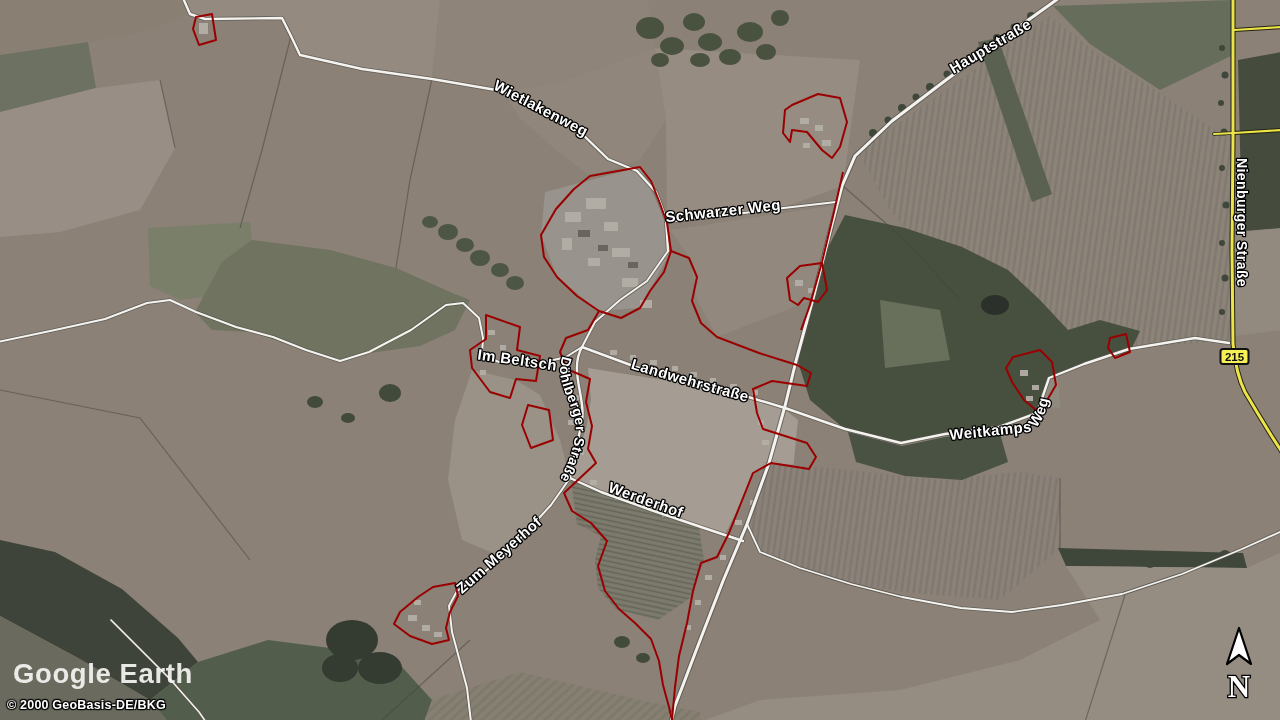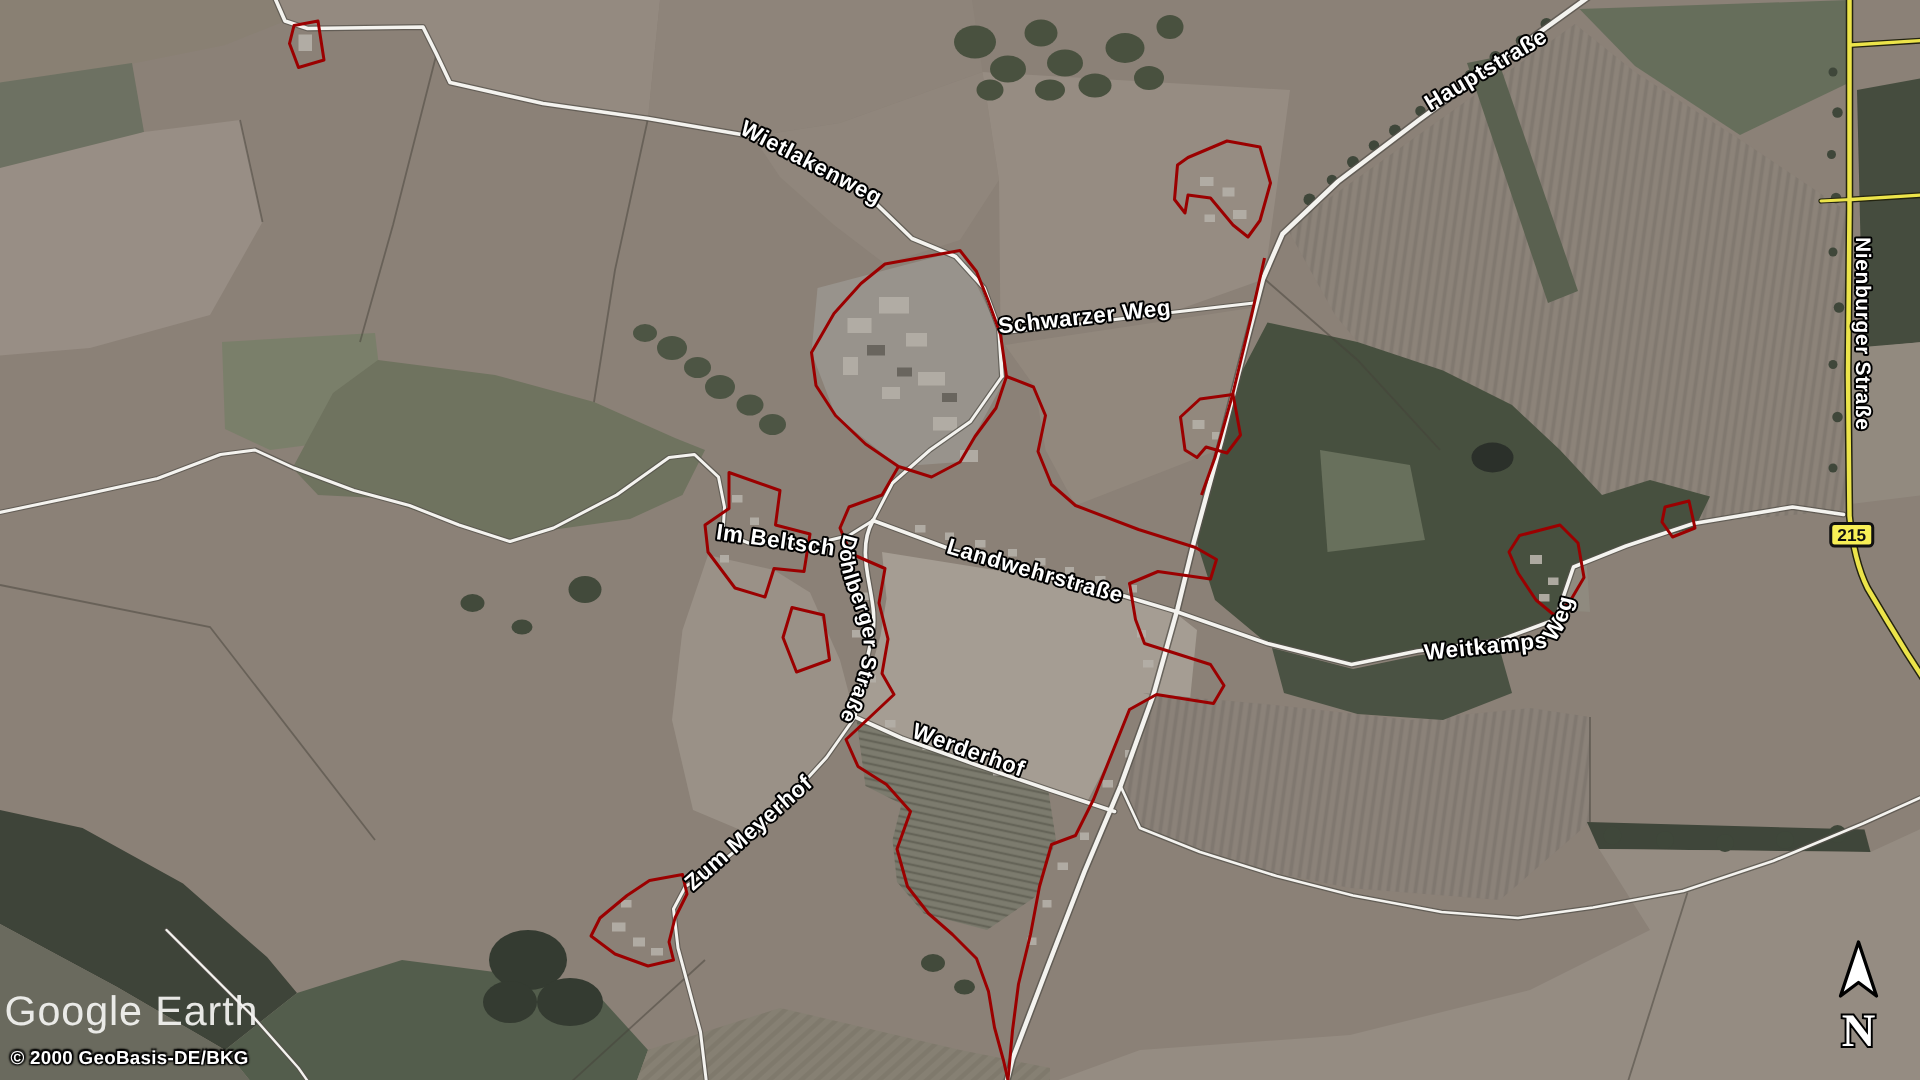--- a/index.html
+++ b/index.html
@@ -2,21 +2,21 @@
 <html><head>
 <meta charset="utf-8">
 <style>
   html,body{margin:0;padding:0;background:#222;}
   .stage{position:relative;width:1280px;height:720px;overflow:hidden;background:#8b8177;font-family:"Liberation Sans",sans-serif;}
   .stage svg{position:absolute;left:0;top:0;}
   .rl{font-family:"Liberation Sans",sans-serif;font-weight:700;fill:#ffffff;stroke:#000;stroke-width:2.6px;paint-order:stroke;stroke-linejoin:round;letter-spacing:.4px;font-size:15px;}
   .rl.sm{font-size:14px;}
   .badge-txt{font-family:"Liberation Sans",sans-serif;font-weight:700;font-size:11.5px;fill:#111;}
   .compass-n{font-family:"Liberation Serif",serif;font-weight:700;font-size:31px;fill:#fff;stroke:#000;stroke-width:2.6px;paint-order:stroke;}
-  .logo{position:absolute;left:3px;top:658px;color:#f4f4f2;opacity:.93;font-size:27.5px;letter-spacing:.6px;font-weight:400;}
+  .logo{position:absolute;left:13px;top:658px;color:#f4f4f2;opacity:.93;font-size:27.5px;letter-spacing:.6px;font-weight:700;}
   .attribution{position:absolute;left:7px;top:698px;color:#fff;font-size:12.5px;font-weight:700;letter-spacing:.2px;
     text-shadow:-1px -1px 1px #000,1px -1px 1px #000,-1px 1px 1px #000,1px 1px 1px #000,0 0 2px #000;}
 </style>
 </head>
 <body>
 
 <div class="stage">
 <svg width="1280" height="720" viewBox="0 0 1280 720">
   <defs>
     <pattern id="rowsNE" width="6" height="6" patternUnits="userSpaceOnUse" patternTransform="rotate(8)">

